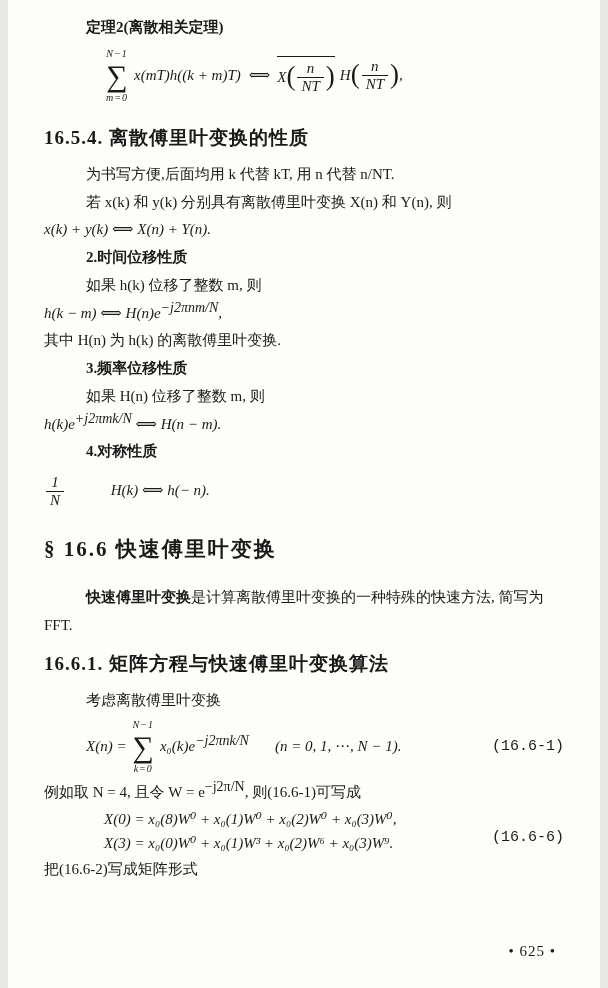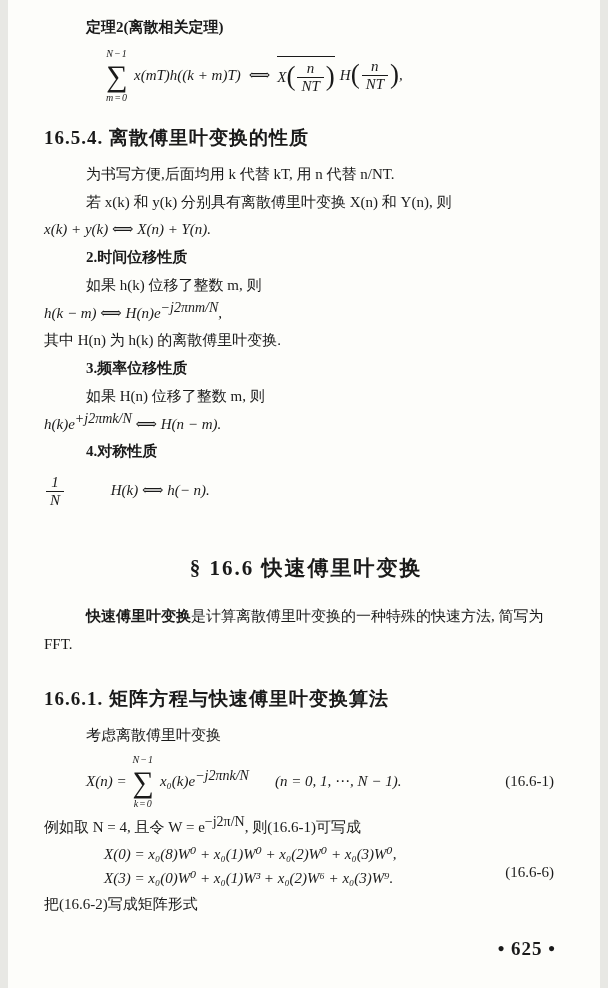--- a/index.html
+++ b/index.html
@@ -9,46 +9,46 @@
     font-family:"Liberation Serif","DejaVu Serif","DejaVu Sans",serif;
     font-size:15px;line-height:1.85;
   }
   .content{padding:14px 32px 0 36px;}
   .bold{font-weight:bold;}
   .indent{padding-left:42px;}
   .mi{font-style:italic;}
   .nowrap{white-space:nowrap;}
 
   .h-sub{font-size:19px;font-weight:bold;margin:16px 0 6px 0;letter-spacing:1px;}
-  .h-center{font-size:21px;font-weight:bold;text-align:center;margin:39px 0 16px 0;letter-spacing:2px;}
+  .h-center{font-size:21px;font-weight:bold;text-align:left;margin:20px 0 16px 0;letter-spacing:2px;}
 
   .formula-line{font-style:italic;}
   .theorem-formula{margin:6px 0 10px 60px;display:flex;align-items:center;font-style:italic;}
 
   .sigma{display:inline-flex;flex-direction:column;align-items:center;vertical-align:middle;line-height:1;margin:0 6px 0 2px;}
   .sigma .lim{font-size:10px;font-style:italic;line-height:1.2;letter-spacing:1px;}
   .sigma .sig{font-size:30px;font-style:normal;line-height:1;padding:1px 0;}
 
   .frac{display:inline-flex;flex-direction:column;align-items:center;vertical-align:middle;line-height:1.15;font-style:italic;margin:0 2px;}
   .frac .num{padding:0 4px;}
   .frac .den{border-top:1.4px solid #1a1a1a;padding:0 4px;}
 
   .bigp{font-size:27px;font-style:normal;font-weight:400;vertical-align:middle;line-height:1;position:relative;top:-1px;}
   .ovl{border-top:1.6px solid #1a1a1a;padding-top:3px;display:inline-flex;align-items:center;}
   .arrow{font-style:normal;padding:0 8px;letter-spacing:-1px;}
   .sup{font-size:14px;vertical-align:super;line-height:1;}
   .gap{display:inline-block;width:26px;}
 
   .eq-rel{position:relative;}
-  .eqno{position:absolute;right:14px;top:50%;transform:translateY(-50%);font-style:normal;}
+  .eqno{position:absolute;right:4px;top:50%;transform:translateY(-50%);font-style:normal;font-family:Liberation Mono, monospace;}
   .dft-row{margin-left:42px;display:flex;align-items:center;font-style:italic;padding:4px 0;}
   .system{margin-left:60px;font-style:italic;line-height:1.65;}
   .system div{white-space:nowrap;}
 
-  .footer{position:absolute;right:44px;bottom:22px;font-weight:bold;font-size:19px;letter-spacing:1px;}
+  .footer{position:absolute;right:44px;bottom:22px;font-weight:normal;font-size:15px;letter-spacing:1px;}
 </style>
 </head>
 <body>
 
 <div class="page">
   <div class="content">
 
     <div class="bold indent">定理2(离散相关定理)</div>
     <div class="theorem-formula">
       <span class="sigma">
@@ -98,21 +98,21 @@
         <span class="num">1</span>
         <span class="den">N</span>
       </span>
       <span style="padding-left:6px;margin-left:35px;">H(k) ⟺ h(− n).</span>
     </div>
 
     <div class="h-center">§ 16.6  快速傅里叶变换</div>
     <div class="indent"><span class="bold">快速傅里叶变换</span><span>是计算离散傅里叶变换的一种特殊的快速方法, 简写为</span></div>
     <div>FFT.</div>
 
-    <div class="h-sub" style="margin-top:22px;">16.6.1. 矩阵方程与快速傅里叶变换算法</div>
+    <div class="h-sub" style="margin-top:6px;">16.6.1. 矩阵方程与快速傅里叶变换算法</div>
     <div class="indent">考虑离散傅里叶变换</div>
 
     <div class="eq-rel">
       <div class="dft-row">
         <span class="mi" style="padding-right:4px;">X(n) =</span>
         <span class="sigma">
           <span class="lim">N−1</span>
           <span class="sig">∑</span>
           <span class="lim">k=0</span>
         </span>

